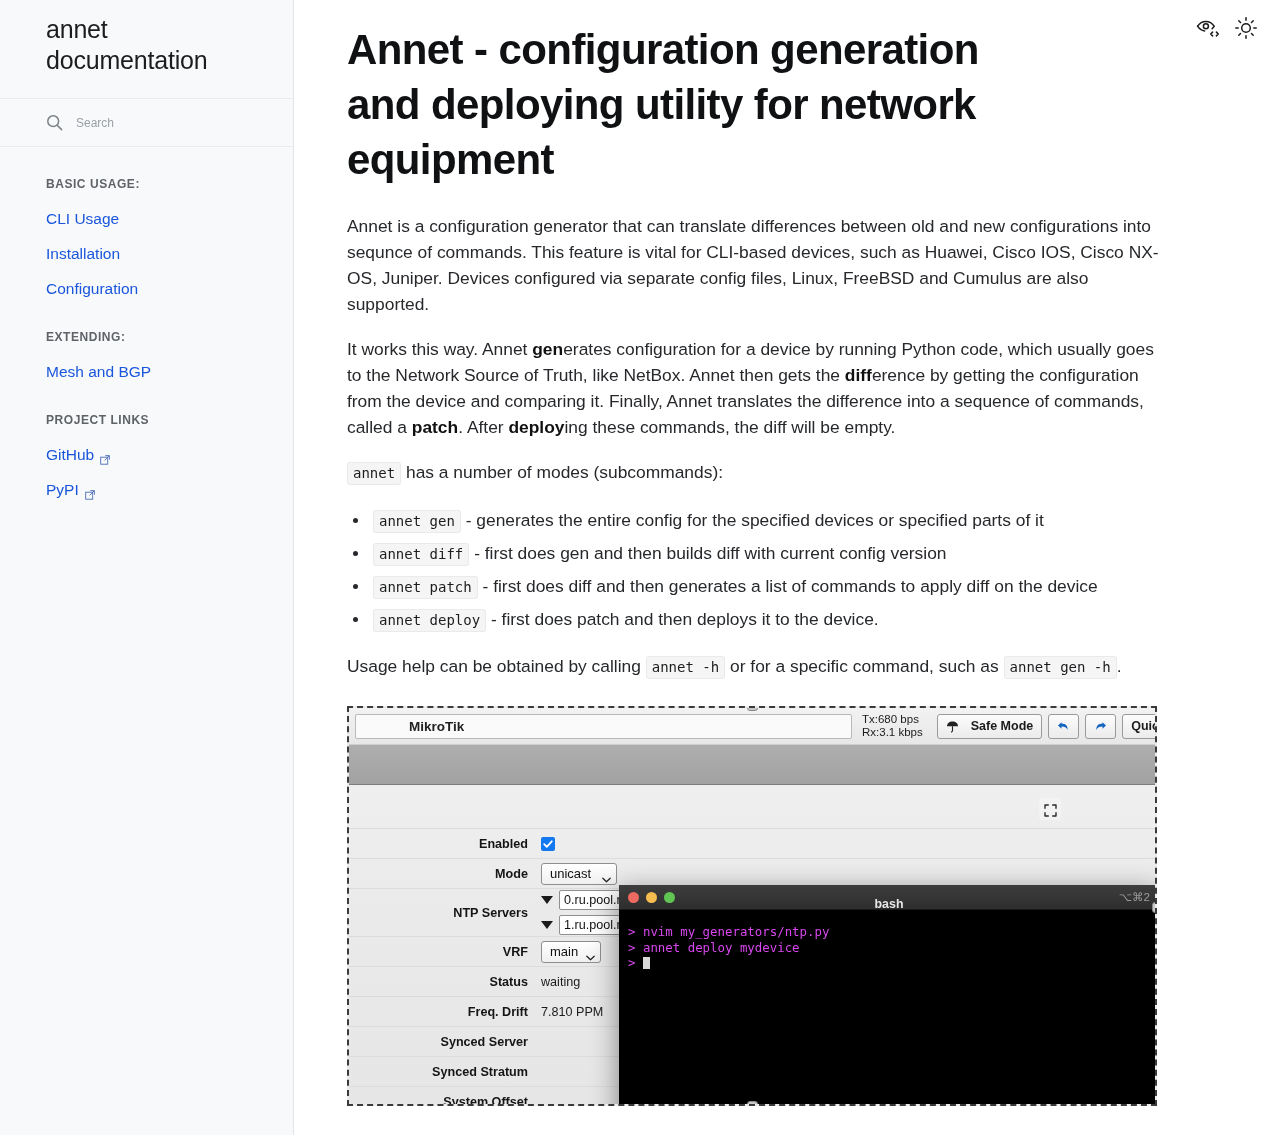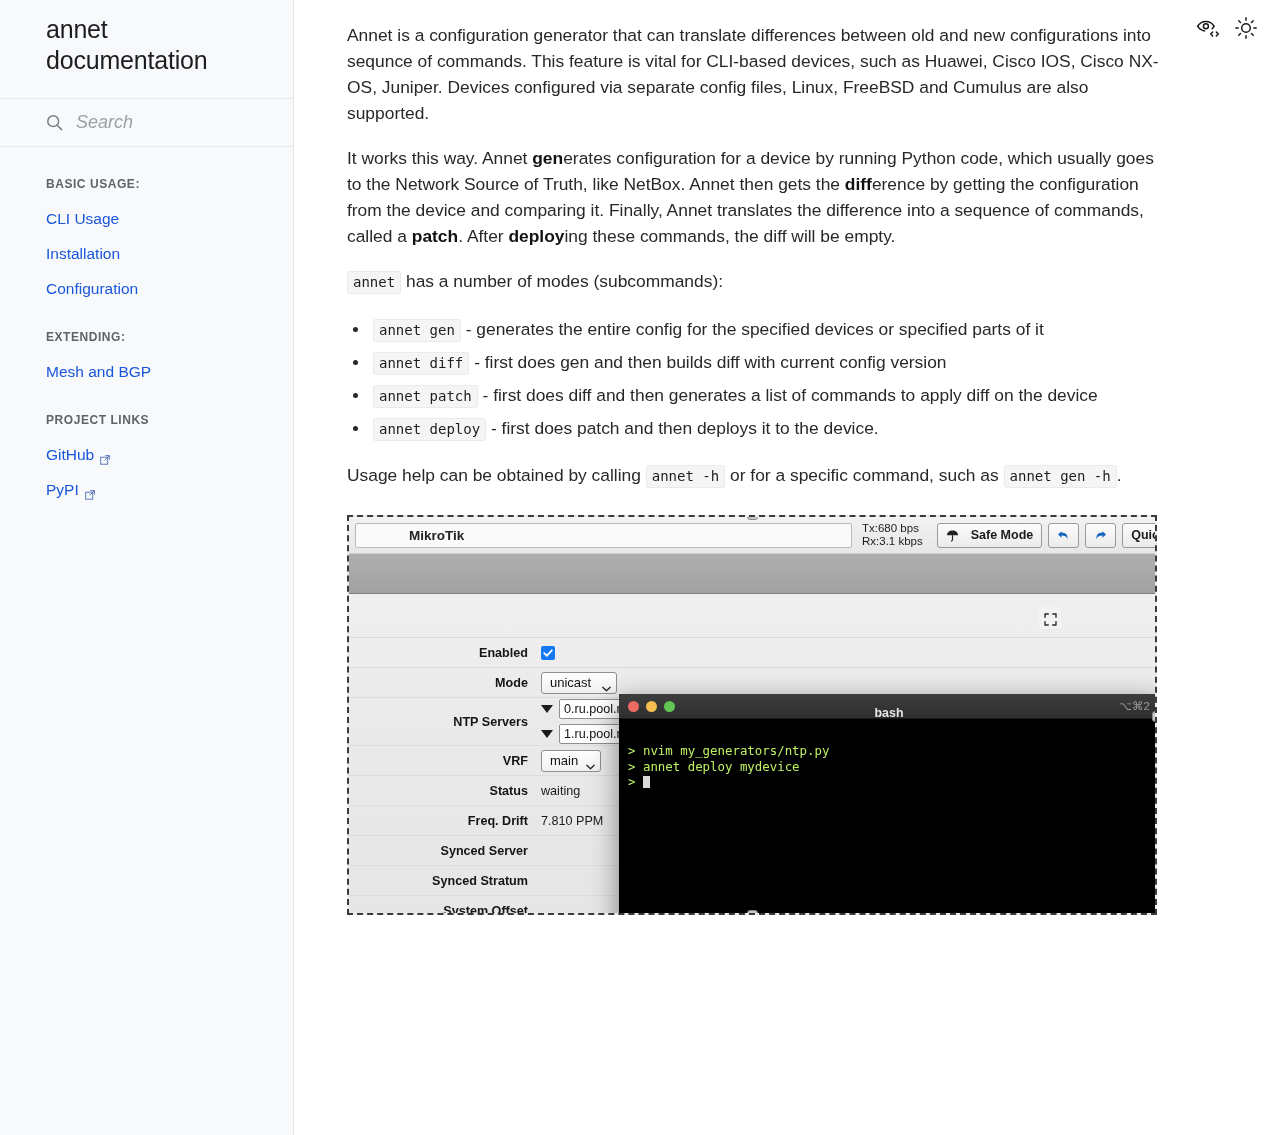--- a/index.html
+++ b/index.html
@@ -41,25 +41,24 @@
     align-items: center;
     padding: 0 20px 0 46px;
     gap: 13px;
   }
   .search-icon { width: 17px; height: 17px; flex: 0 0 auto; display:block; }
   .search-input {
     border: none;
     outline: none;
     background: transparent;
     font-family: "Liberation Sans", sans-serif;
-    font-size: 18px;
+    font-size: 12px;
     color: #ef4444;
     width: 100%;
     padding: 0;
-    font-style: italic;
   }
   .search-input::placeholder { color: #9aa0a6; }
 
   .nav { padding-top: 22px; }
   .nav-group { margin-bottom: 16px; }
   .nav-heading {
     font-size: 12px;
     font-weight: 700;
     letter-spacing: 0.55px;
     color: #5f6368;
@@ -335,25 +334,25 @@
     pointer-events: none;
     margin-top: 13px;
   }
   .term-shortcut {
     margin-left: auto;
     font-size: 11.5px;
     color: #9b9b9b;
     z-index: 2;
   }
   .term-body {
-    padding: 24px 9px;
+    padding: 14px 9px;
     font-family: "DejaVu Sans Mono", "Liberation Mono", monospace;
     font-size: 12.4px;
     line-height: 15.5px;
-    color: #bef264;
+    color: #d946ef;
     white-space: pre;
   }
   .cursor {
     display: inline-block;
     width: 7px; height: 12px;
     background: #d8d8d8;
     vertical-align: -2px;
   }
 </style>
 </head>
@@ -451,20 +450,21 @@
             <line x1="17.5" y1="17.5" x2="19.2" y2="19.2"></line>
             <line x1="19.2" y1="4.8" x2="17.5" y2="6.5"></line>
             <line x1="6.5" y1="17.5" x2="4.8" y2="19.2"></line>
           </g>
         </svg>
       </span>
     </div>
 
     <div class="content">
 
+      <h1 class="title">Annet - configuration generation and deploying utility for network equipment</h1>
 
       <p class="para">Annet is a configuration generator that can translate differences between old and new configurations into sequnce of commands. This feature is vital for CLI-based devices, such as Huawei, Cisco IOS, Cisco NX-OS, Juniper. Devices configured via separate config files, Linux, FreeBSD and Cumulus are also supported.</p>
 
       <p class="para"><span>It works this way. Annet </span><b>gen</b><span>erates configuration for a device by running Python code, which usually goes to the Network Source of Truth, like NetBox. Annet then gets the </span><b>diff</b><span>erence by getting the configuration from the device and comparing it. Finally, Annet translates the difference into a sequence of commands, called a </span><b>patch</b><span>. After </span><b>deploy</b><span>ing these commands, the diff will be empty.</span></p>
 
       <p class="para"><code class="ic">annet</code><span> has a number of modes (subcommands):</span></p>
 
       <ul class="modes">
         <li><code class="ic">annet gen</code><span> - generates the entire config for the specified devices or specified parts of it</span></li>
         <li><code class="ic">annet diff</code><span> - first does gen and then builds diff with current config version</span></li>

